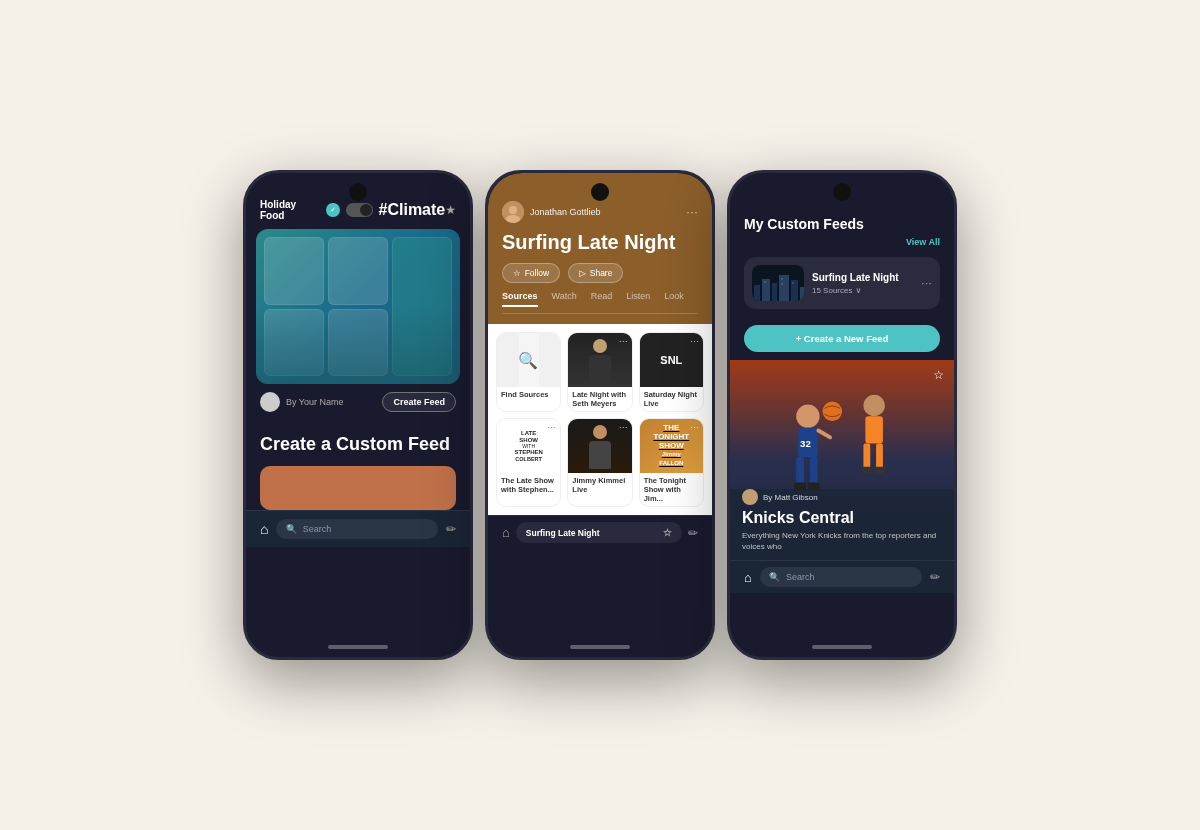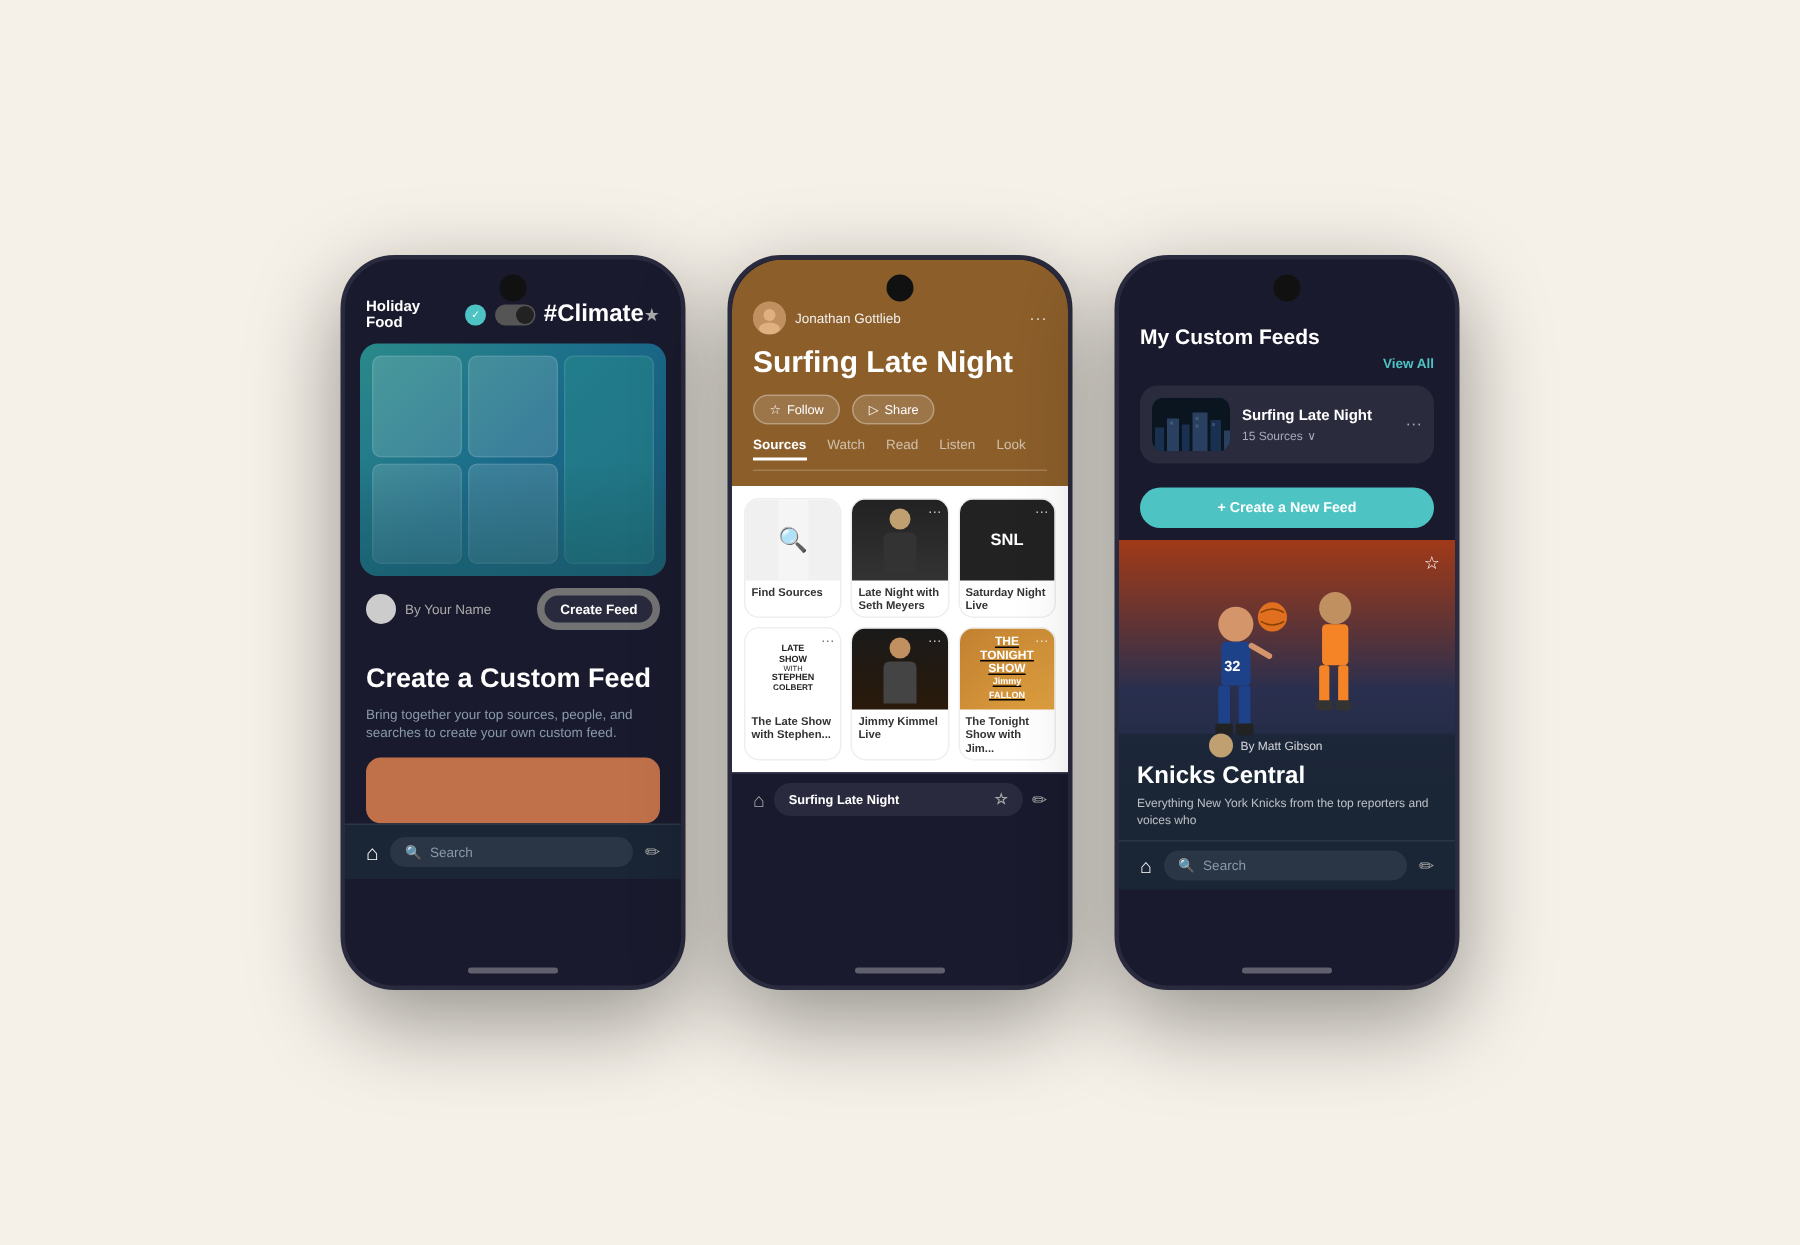--- a/index.html
+++ b/index.html
@@ -8,21 +8,21 @@
       display: flex;
       justify-content: center;
       align-items: center;
       width: 1200px;
       height: 830px;
       font-family: -apple-system, BlinkMacSystemFont, 'Segoe UI', sans-serif;
       overflow: hidden;
     }
     .phones-container {
       display: flex;
-      gap: 28px;
+      gap: 12px;
       justify-content: center;
       padding: 40px;
     }
 
     
     .phone {
       width: 230px;
       height: 490px;
       background: #1a1a2e;
       border-radius: 36px;
@@ -160,21 +160,21 @@
       height: 20px;
       background: #ccc;
       border-radius: 50%;
     }
     .phone1-author-name {
       color: #aaa;
       font-size: 9px;
     }
     .phone1-create-btn {
       background: #2a2a3e;
-      border: 5px solid #737373;
+      border: 1px solid #737373;
       border-radius: 14px;
       padding: 4px 10px;
       color: white;
       font-size: 9px;
       font-weight: 600;
     }
     .phone1-main-content {
       padding: 6px 14px 0;
       margin-top: 12px;
     }
@@ -484,21 +484,20 @@
       margin: 0;
       flex: 1;
       position: relative;
       overflow: hidden;
     }
     .phone3-by-author {
       display: flex;
       align-items: center;
       gap: 5px;
       margin-bottom: 4px;
-      margin-left: 48px;
     }
     .phone3-author-avatar {
       width: 16px;
       height: 16px;
       background: #c0a070;
       border-radius: 50%;
     }
     .phone3-author-text {
       color: rgba(255,255,255,0.8);
       font-size: 8px;
@@ -631,21 +630,20 @@
       <div class="phone1-author-row">
         <div class="phone1-author-left">
           <div class="phone1-avatar-small"></div>
           <span class="phone1-author-name">By Your Name</span>
         </div>
         <button class="phone1-create-btn">Create Feed</button>
       </div>
 
       <div class="phone1-main-content">
         <div class="phone1-title">Create a Custom Feed</div>
-        <div class="phone1-desc">Bring together your top sources, people, and searches to create your own custom feed.</div>
       </div>
 
       <div class="phone1-orange-bar"></div>
 
       <div class="phone1-bottom-nav">
         <span class="phone1-home-icon">⌂</span>
         <div class="phone1-search-bar">
           <span>🔍</span>
           <span>Search</span>
         </div>

